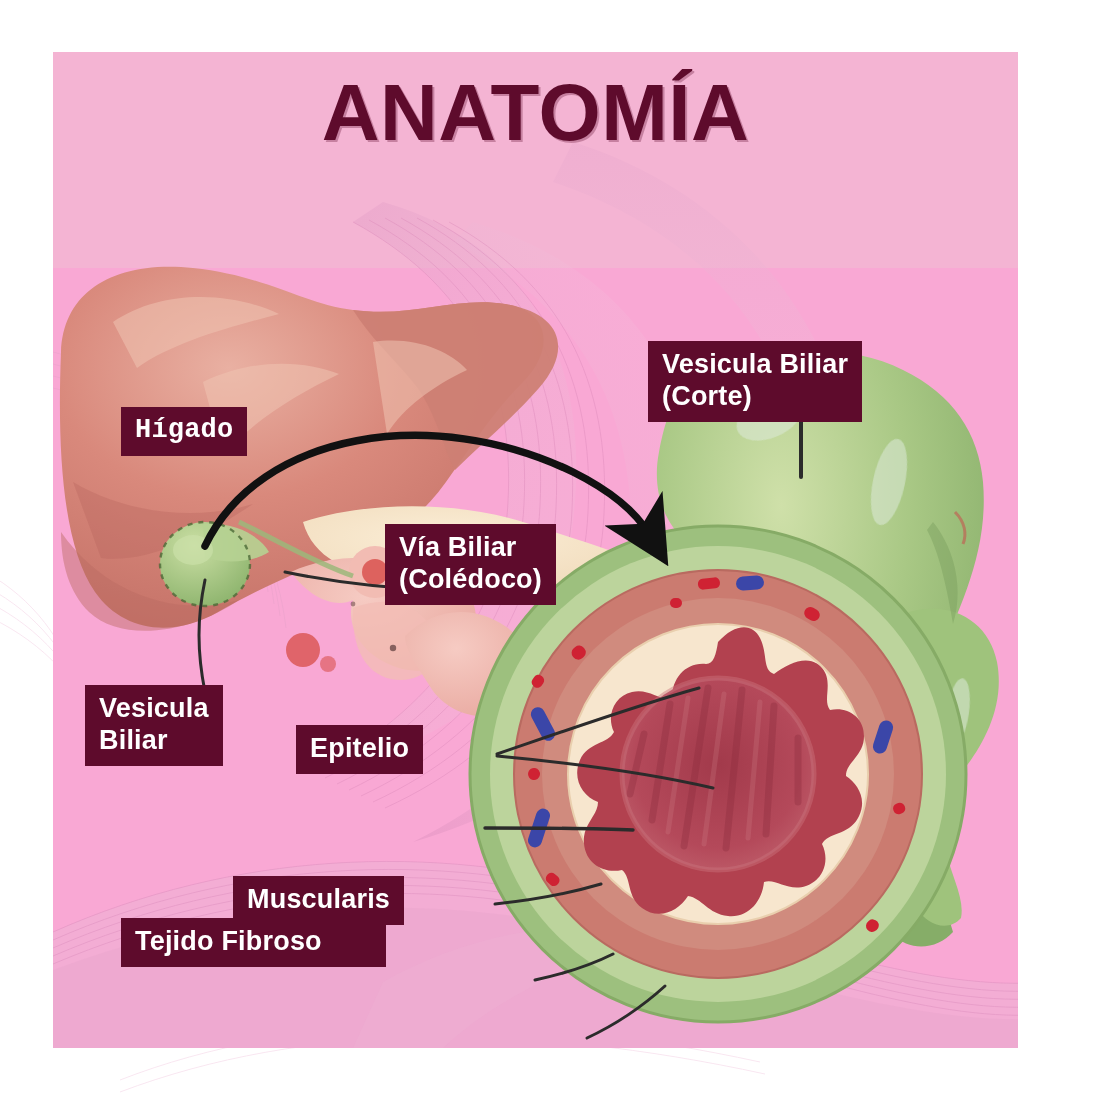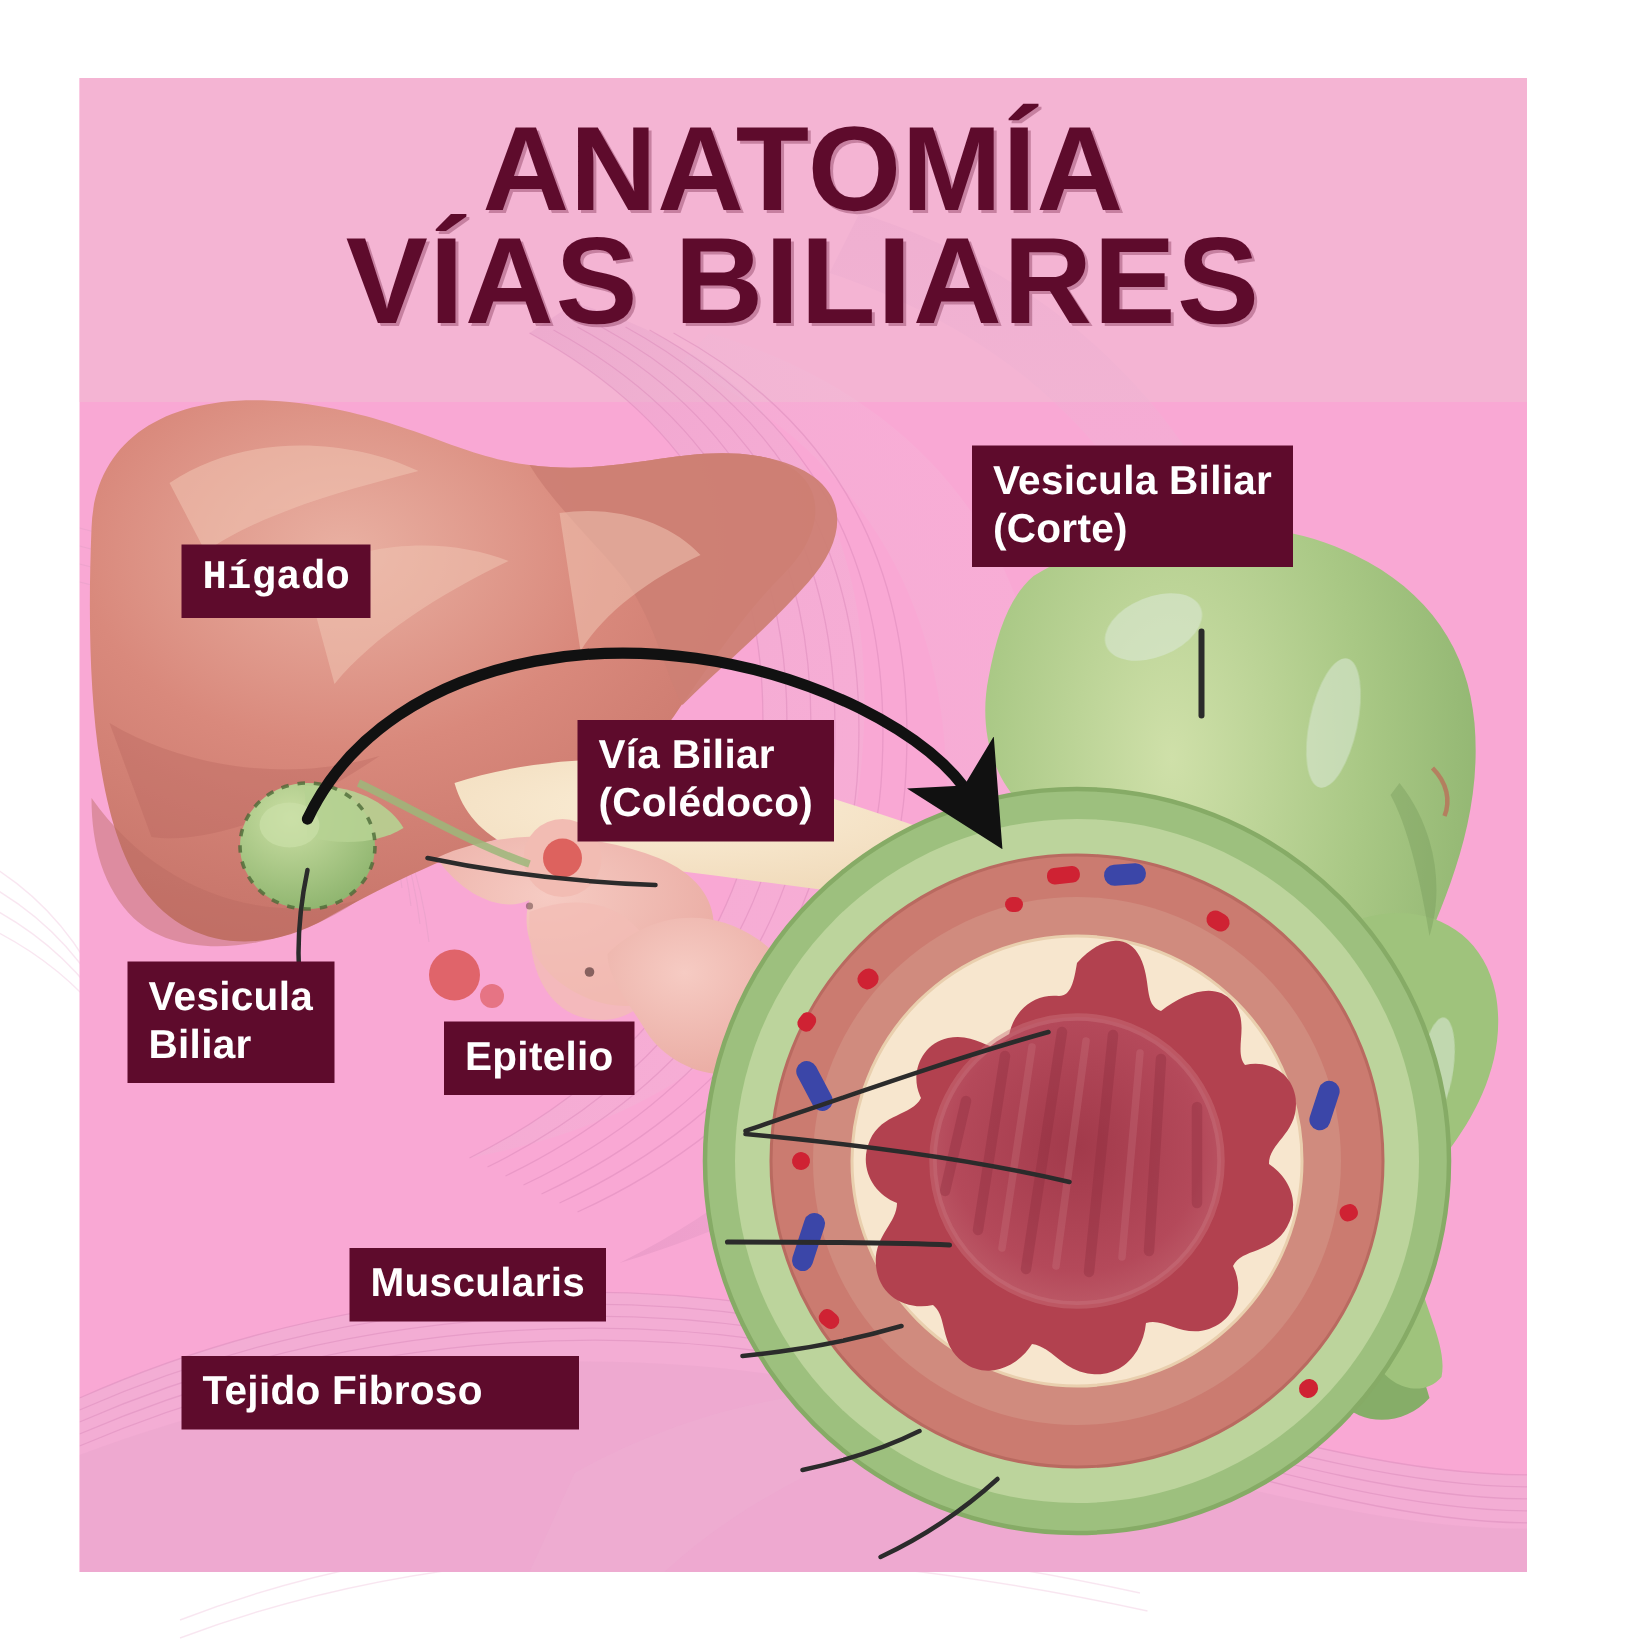--- a/index.html
+++ b/index.html
@@ -41,20 +41,21 @@
   .leaders{ position:absolute; inset:0; z-index:4; pointer-events:none; }
 
   
   .lbl{
     position:absolute; z-index:5;
     background:#5e0b2c; color:#ffffff;
     font-weight:bold; font-size:27px; line-height:1.18;
     padding:8px 14px 9px 14px;
     white-space:pre-line;
     letter-spacing:0.2px;
+    margin-top:44px;
   }
 </style>
 </head>
 <body>
 
 <div id="stage">
 
   <svg class="white-bleed" width="1100" height="1100" viewBox="0 0 1100 1100" style="left:0;top:0;">
     <g opacity="0.28" fill="none" stroke="#e9a8cd" stroke-width="1">
       <path d="M -40 560 C 60 600 110 700 90 860"></path>
@@ -120,21 +121,20 @@
         <path d="M 0 324 C 128 354 212 440 227 564"></path>
         <path d="M 0 336 C 132 366 218 450 233 576"></path>
       </g>
 
       <path d="M 330 930 C 420 880 520 862 640 880 C 540 900 450 940 390 996 L 300 996 Z" fill="#edb0d3" opacity="0.45"></path>
     </svg>
 
     <div class="header-band"></div>
     <div class="title">
       <div>ANATOMÍA</div>
-      <div class="l2">VÍAS BILIARES</div>
     </div>
 
     <svg class="art" width="995" height="996" viewBox="0 0 995 996">
       <defs>
         <radialGradient id="liverG" cx="35%" cy="28%" r="80%">
           <stop offset="0%" stop-color="#e9b0a2"></stop>
           <stop offset="45%" stop-color="#d9897c"></stop>
           <stop offset="100%" stop-color="#c26f65"></stop>
         </radialGradient>
         <radialGradient id="gbG" cx="38%" cy="26%" r="78%">
@@ -347,17 +347,17 @@
 (Colédoco)</div>
 
     <div class="lbl" style="left:32px; top:589px;">Vesicula
 Biliar</div>
 
     <div class="lbl" style="left:243px; top:629px;">Epitelio</div>
 
 
     <div class="lbl" style="left:180px; top:780px;">Muscularis</div>
 
-    <div class="lbl" style="left:68px; top:852px; padding-right:64px;">Tejido Fibroso</div>
+    <div class="lbl" style="left:68px; top:822px; padding-right:64px;">Tejido Fibroso</div>
 
 
   </div>
 </div>
 
 </body></html>

